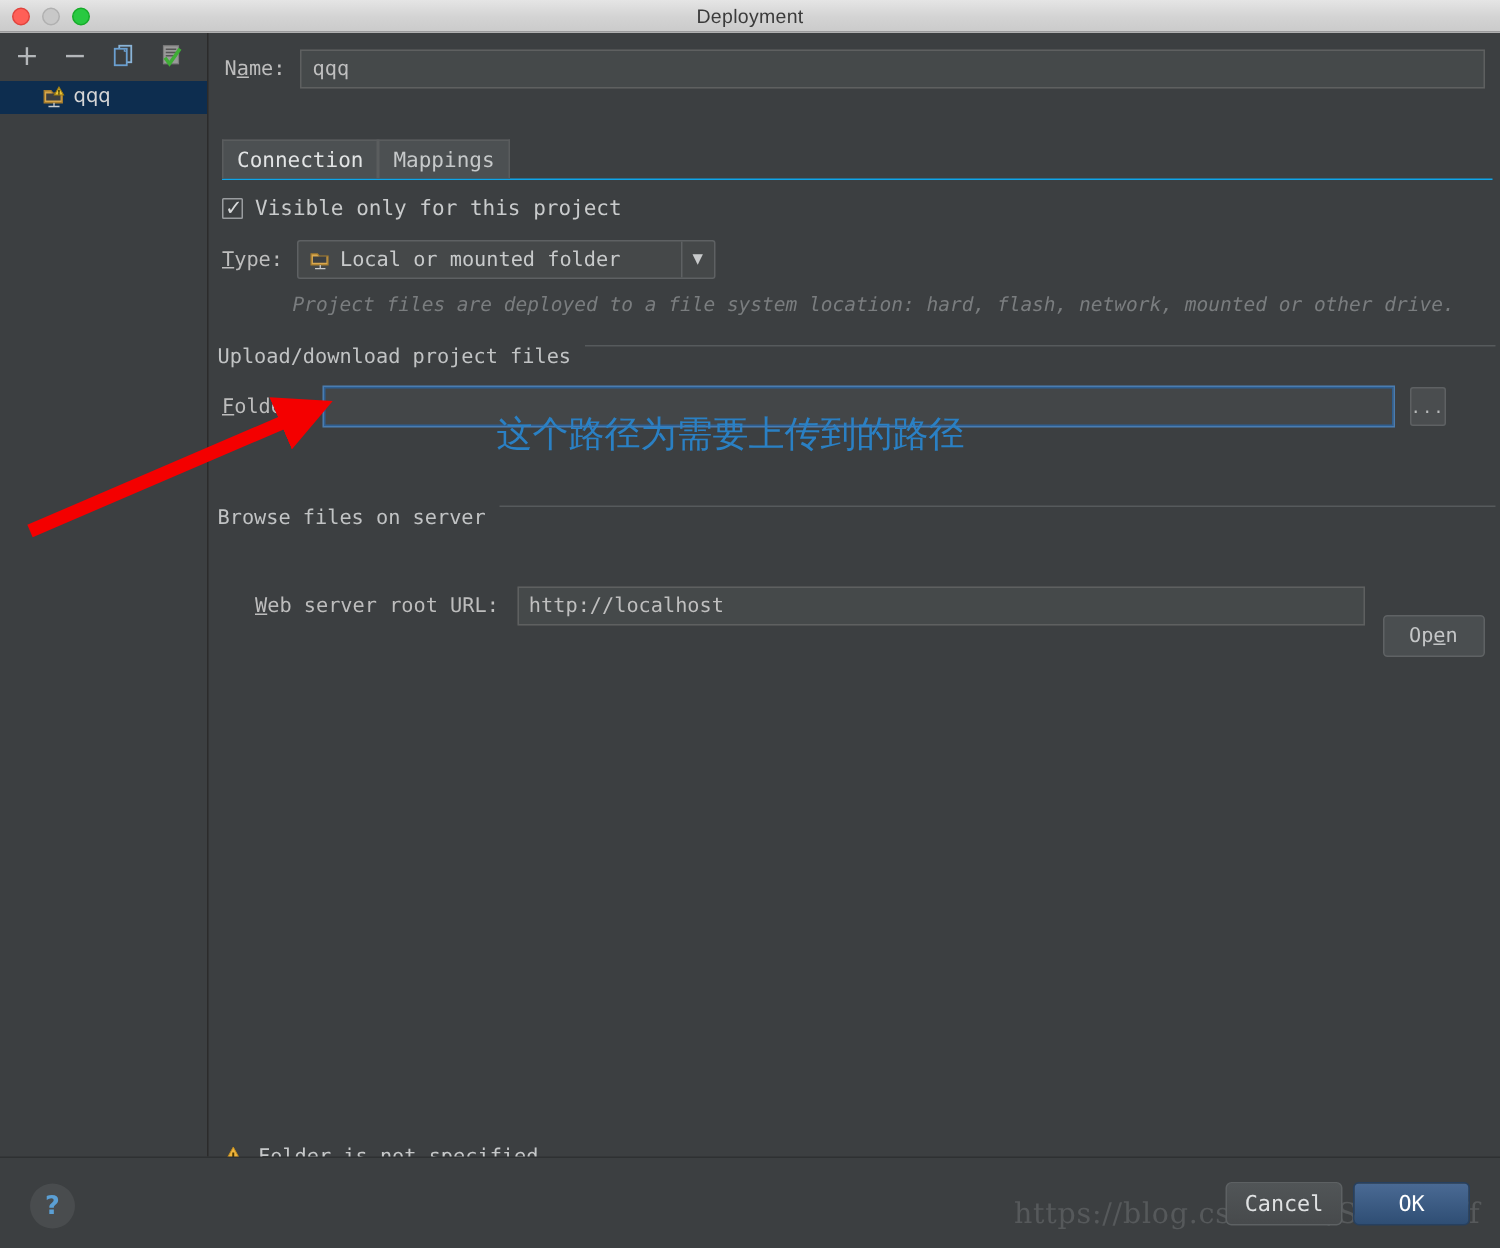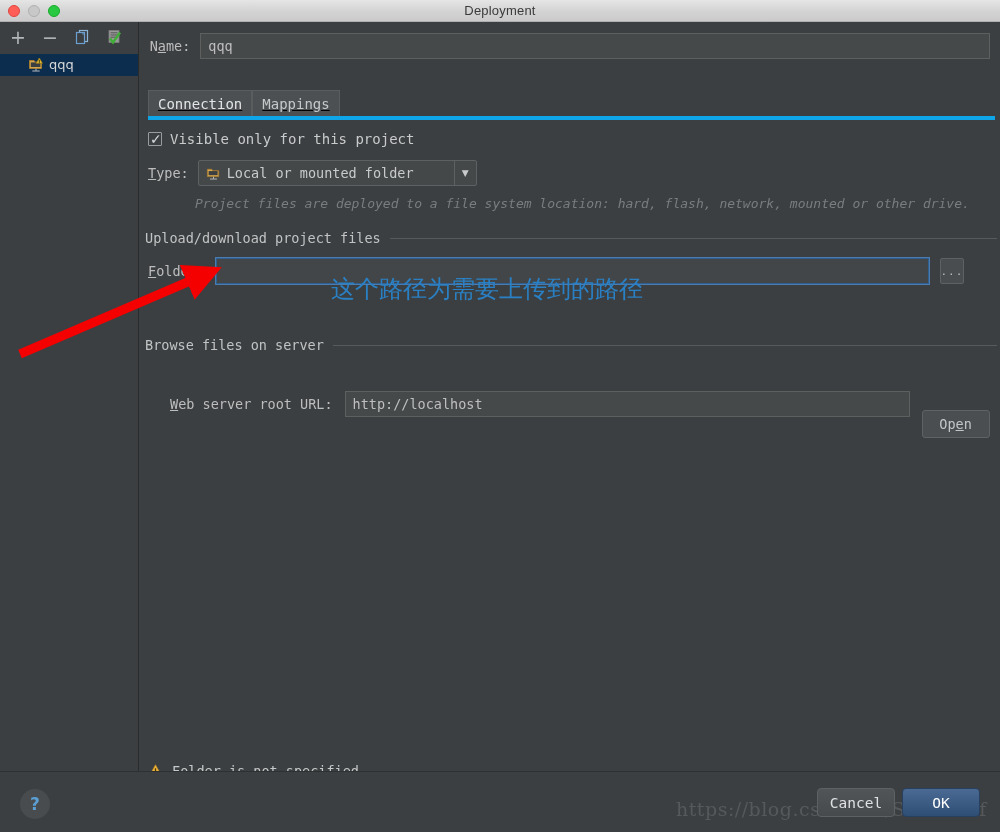--- a/index.html
+++ b/index.html
@@ -107,23 +107,22 @@
     height: 26px; line-height: 24px;
     outline: none;
   }
   #name-input { margin-left: 10px; width: 790px; }
 
   
   .tabs {
     position: absolute; left: 8px; top: 72px;
     display: flex; align-items: flex-end;
     height: 26px;
-    border-bottom: 4px solid #0ea5e9;
+    border-bottom: 1px solid #0ea5e9;
     width: 847px;
-    text-decoration: underline;
   }
   .tab {
     height: 26px;
     padding: 0 9px;
     display: flex; align-items: center;
     font-size: 14px;
     color: #c6c9ca;
     font-family: "DejaVu Sans Mono", monospace;
     border: 1px solid transparent;
     border-bottom: none;
@@ -188,21 +187,21 @@
   .hint {
     position: absolute; left: 55px; top: 74px;
     color: #7a7d7f; font-size: 13px;
     font-style: italic;
     font-family: "DejaVu Sans Mono", monospace;
     white-space: nowrap;
   }
 
   .section-hdr {
     position: absolute; left: 5px;
-    display: flex; align-items: center; gap: 9px;
+    display: flex; gap: 9px;
     width: 852px;
   }
   .section-hdr .sh-text { color: #c1c3c4; font-size: 13.5px; white-space: nowrap; }
   .section-hdr .sh-line { flex: 1; height: 1px; background: #565a5c; }
 
   #sec-upload { top: 108px; }
   #sec-browse { top: 215px; }
 
   .folder-row {
     position: absolute; left: 8px; top: 135px;

